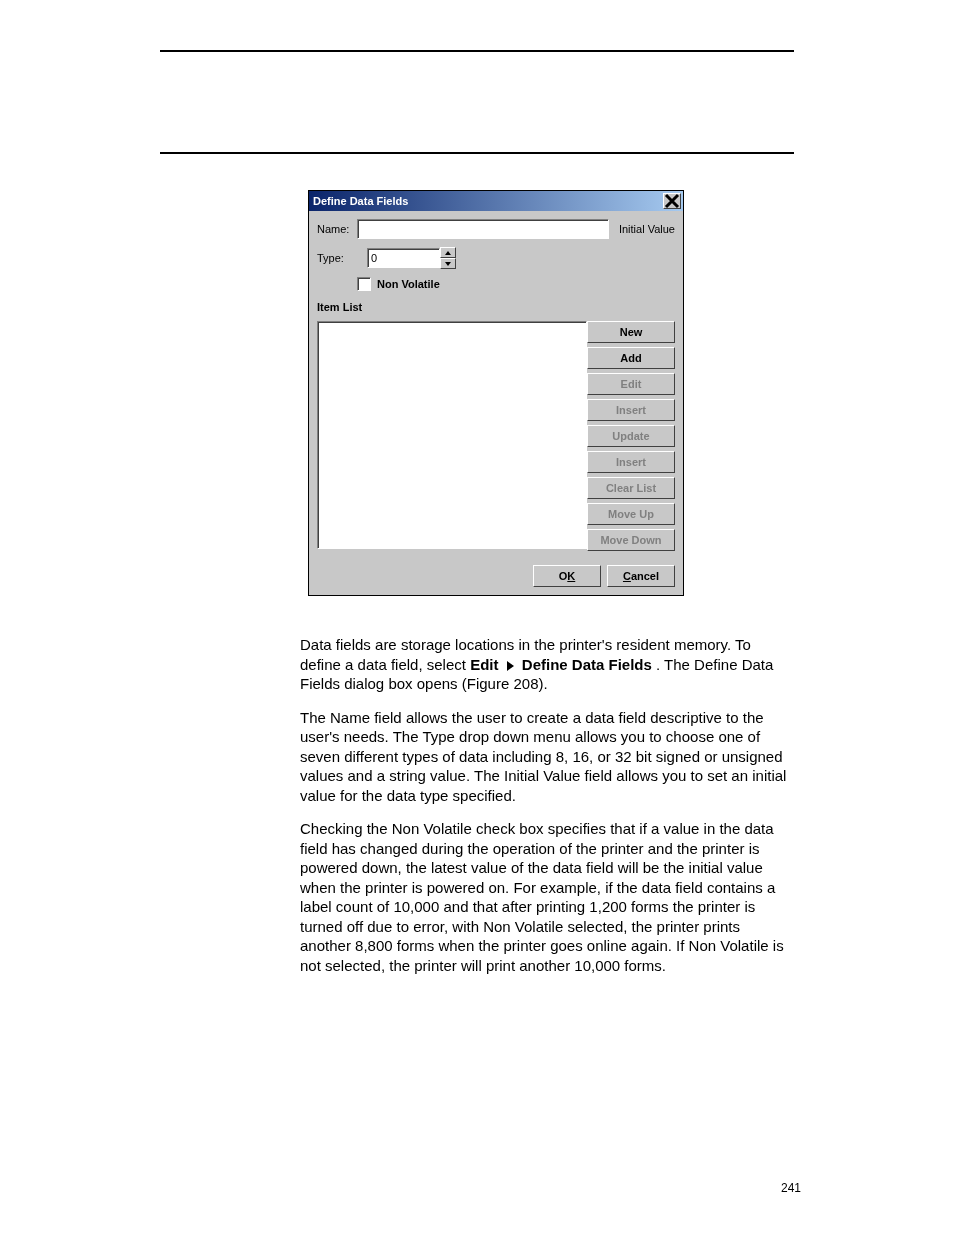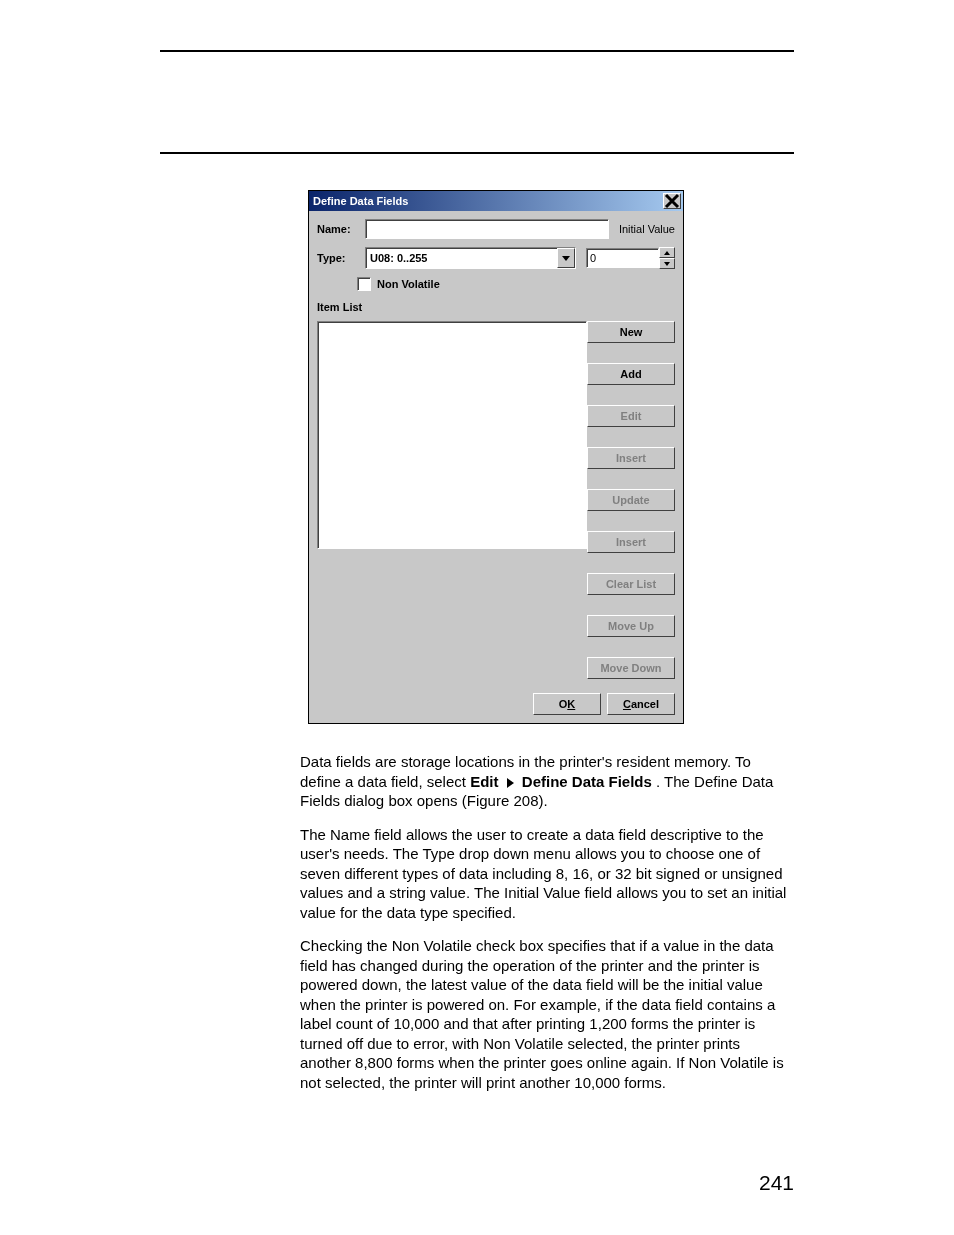--- a/index.html
+++ b/index.html
@@ -3,46 +3,46 @@
 <meta charset="utf-8">
 <style>
   html,body{margin:0;padding:0;background:#fff;font-family:Arial,Helvetica,sans-serif;color:#000}
   .page{width:954px;height:1235px;position:relative;margin:0 auto}
   .rule{position:absolute;left:160px;right:160px;border-top:2px solid #000}
   .rule.top{top:50px}
   .rule.bottom{top:152px}
   .content{position:absolute;left:300px;right:160px;top:190px}
   .body-text{font-size:15px;line-height:1.3;margin-top:14px;text-align:left}
   .body-text .bold{font-weight:bold}
-  .page-num{position:absolute;right:160px;bottom:40px;font-size:21px}
+  .page-num{position:absolute;right:153px;bottom:40px;font-size:12px}
 
   
   .dialog{width:374px;position:relative;border:1px solid #000;background:#c8c8c8;font-family:Verdana,Arial,sans-serif;font-size:11px}
   .titlebar{height:20px;background:linear-gradient(to right,#0a246a,#a6caf0);color:#fff;display:flex;align-items:center;justify-content:space-between;padding:0 2px 0 4px}
   .titlebar .t-title{font-weight:bold}
   .titlebar .close{width:16px;height:14px;background:#c8c8c8;border:1px solid #fff;border-right-color:#404040;border-bottom-color:#404040;display:flex;align-items:center;justify-content:center;color:#000;font-size:10px;font-weight:bold}
   .panel{padding:8px}
   .row{display:flex;align-items:center;margin-bottom:8px}
-  .lbl{width:48px;font-weight:bold}
+  .lbl{width:40px;font-weight:normal}
   .field{flex:1;height:18px;background:#fff;border:1px solid #808080;border-right-color:#fff;border-bottom-color:#fff;box-shadow:inset 1px 1px 0 #404040}
   .field.short{flex:none;width:68px}
   .dropdown{display:flex;align-items:center;flex:1;height:20px;background:#fff;border:1px solid #808080;border-right-color:#fff;border-bottom-color:#fff;box-shadow:inset 1px 1px 0 #404040}
   .dropdown .dd-text{flex:1;padding:0 4px;font-weight:bold}
   .dropdown .dd-arrow{width:16px;height:18px;background:#c8c8c8;border:1px solid #fff;border-right-color:#404040;border-bottom-color:#404040;display:flex;align-items:center;justify-content:center}
   .dd-arrow svg{width:8px;height:5px}
   .spinner{width:16px;display:flex;flex-direction:column}
   .spin-btn{height:9px;background:#c8c8c8;border:1px solid #fff;border-right-color:#404040;border-bottom-color:#404040;display:flex;align-items:center;justify-content:center}
   .spin-btn svg{width:6px;height:4px}
   .checkbox-row{display:flex;align-items:center;margin-left:40px}
   .checkbox{width:12px;height:12px;background:#fff;border:1px solid #808080;border-right-color:#fff;border-bottom-color:#fff;box-shadow:inset 1px 1px 0 #404040;margin-right:6px}
   .checkbox-row .cb-label{font-weight:bold}
   .section-label{font-weight:bold;padding:2px 8px 8px 8px}
   .list-area{display:flex;padding:0 8px 8px 8px}
   .listbox{flex:1;height:226px;background:#fff;border:1px solid #808080;border-right-color:#fff;border-bottom-color:#fff;box-shadow:inset 1px 1px 0 #404040}
-  .btncol{width:88px;display:flex;flex-direction:column;gap:20px}
+  .btncol{width:88px;display:flex;flex-direction:column;gap:4px}
   .btn{height:20px;background:#c8c8c8;border:1px solid #fff;border-right-color:#404040;border-bottom-color:#404040;display:flex;align-items:center;justify-content:center;font-weight:bold;font-size:11px}
   .btn.disabled{color:#808080}
   .bottom-row{display:flex;justify-content:flex-end;gap:6px;padding:6px 8px 8px 8px}
   .bottom-row .btn{width:66px}
   .btn-u{text-decoration:underline}
   .arrow-right{display:inline-block;width:0;height:0;border-top:5px solid transparent;border-bottom:5px solid transparent;border-left:7px solid #000;vertical-align:middle;margin:0 4px}
   .iv-label{font-weight:normal;margin-left:10px;white-space:nowrap}
 </style>
 </head>
 <body>
@@ -62,28 +62,20 @@
         </span>
       </div>
       <div class="panel">
         <div class="row">
           <span class="lbl">Name:</span>
           <div class="field"></div>
           <span class="iv-label">Initial Value</span>
         </div>
         <div class="row">
           <span class="lbl">Type:</span>
-          <div class="dropdown">
-            <span class="dd-text">U08: 0..255</span>
-            <span class="dd-arrow">
-              <svg viewBox="0 0 8 5">
-                  <polygon points="0,0 8,0 4,5" fill="#000"></polygon>
-                </svg>
-            </span>
-          </div>
           <div style="width:10px"></div>
           <div class="field short" style="padding-left:3px;display:flex;align-items:center">
             <span>0</span>
           </div>
           <div class="spinner">
             <div class="spin-btn">
               <svg viewBox="0 0 6 4">
                   <polygon points="3,0 6,4 0,4" fill="#000"></polygon>
                 </svg>
             </div>
@@ -119,21 +111,21 @@
           <span>O</span>
             <span class="btn-u">K</span>
         </div>
         <div class="btn">
           <span class="btn-u">C</span>
             <span>ancel</span>
         </div>
       </div>
     </div>
 
-    <div class="body-text" style="margin-top:28px">
+    <div class="body-text" style="margin-top:39px">
       <span>Data fields are storage locations in the printer's resident memory. To define a data field, select </span>
       <span class="bold">Edit</span>
       <span class="arrow-right"></span>
       <span class="bold">Define Data Fields</span>
       <span>. The Define Data Fields dialog box opens (Figure 208).</span>
     </div>
 
     <div class="body-text">The Name field allows the user to create a data field descriptive to the user's needs. The Type drop down menu allows you to choose one of seven different types of data including 8, 16, or 32 bit signed or unsigned values and a string value. The Initial Value field allows you to set an initial value for the data type specified.</div>
 
     <div class="body-text">Checking the Non Volatile check box specifies that if a value in the data field has changed during the operation of the printer and the printer is powered down, the latest value of the data field will be the initial value when the printer is powered on. For example, if the data field contains a label count of 10,000 and that after printing 1,200 forms the printer is turned off due to error, with Non Volatile selected, the printer prints another 8,800 forms when the printer goes online again. If Non Volatile is not selected, the printer will print another 10,000 forms.</div>

